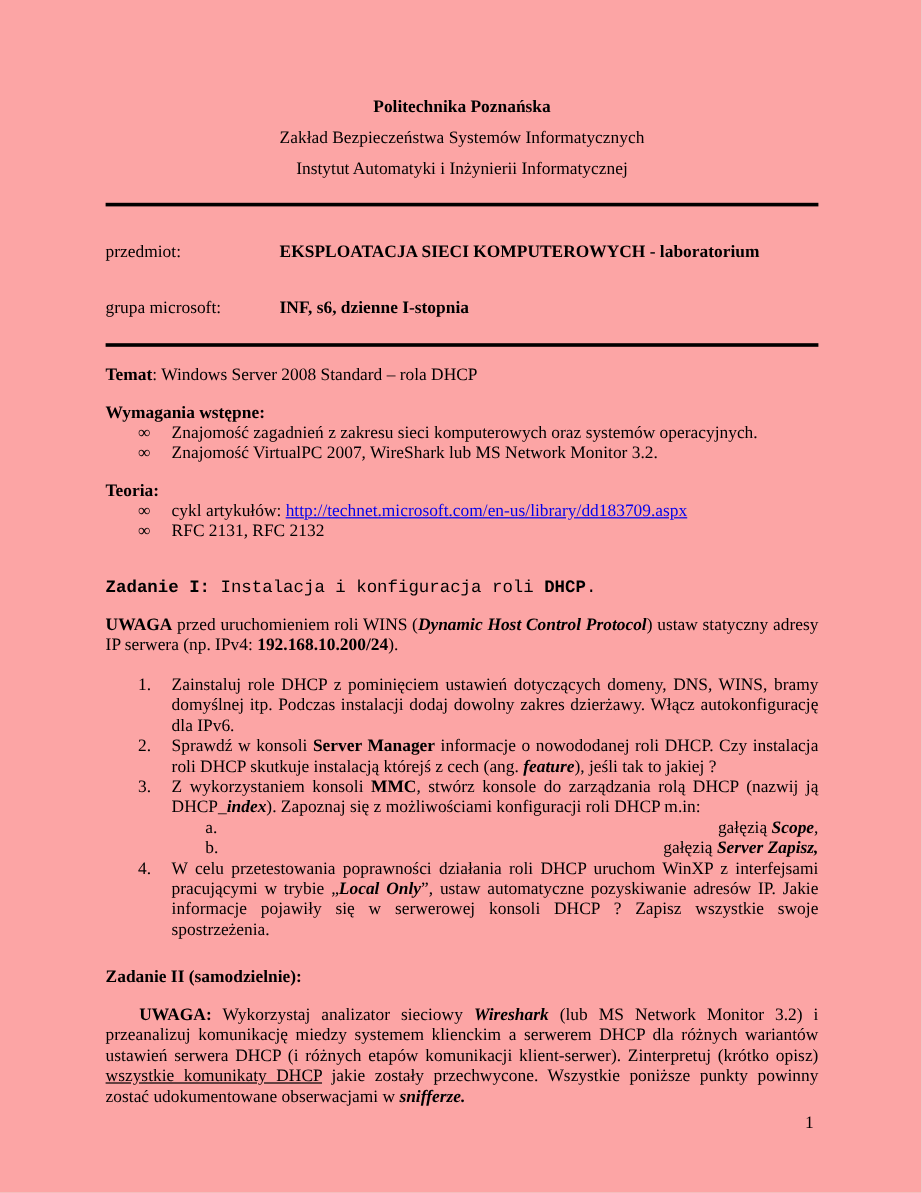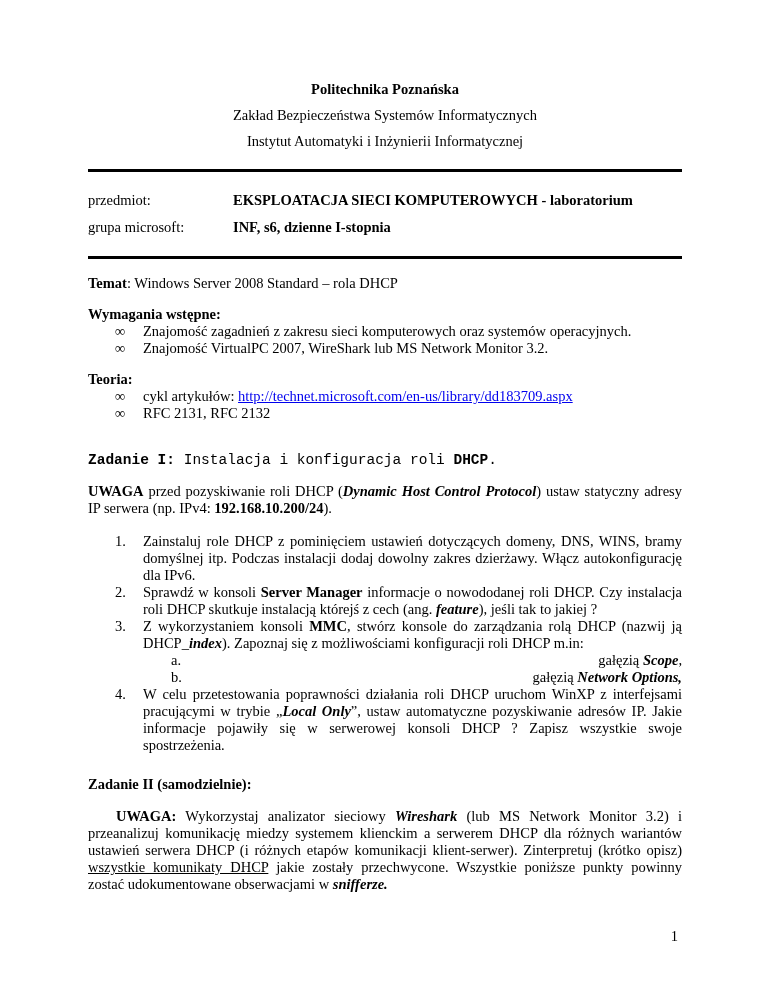--- a/index.html
+++ b/index.html
@@ -1,35 +1,35 @@
 <!DOCTYPE html>
 <html style="--link-color: #0000EE;"><head>
 <meta charset="utf-8">
 <style>
   html, body { margin: 0; padding: 0; background: #e8e8e8; }
   .page {
     width: 768px;
     height: 994px;
     margin: 0 auto;
-    background: #ffffff;
+    background: #fca5a5;
     position: relative;
     box-sizing: border-box;
     padding: 76px 86px 0 88px;
     font-family: "Liberation Serif", "DejaVu Serif", serif;
     font-size: 14.5px;
     line-height: 17px;
     color: #000000;
   }
   .doc-header { text-align: center; }
   .hdr-line { line-height: 26px; }
   .bold { font-weight: bold; }
   .rule { height: 3px; background: #000; margin-top: 15px; }
   .rule-2 { margin-top: 20px; }
   .meta { margin-top: 20px; }
-  .meta-row { display: flex; margin-bottom: 10px; }
+  .meta-row { display: flex; margin-bottom: 10px; margin-top: 30px; }
   .meta-label { flex: 0 0 145px; }
   .meta-value { font-weight: bold; }
   p { margin: 0; }
   .topic { margin-top: 16px; }
   .sec-heading { font-weight: bold; margin-top: 14px; }
   .blist { margin-top: 0; }
   .bitem { display: flex; padding-left: 27px; }
   .bmark { flex: 0 0 28px; }
   .btext { flex: 1; }
   .gap-lg { margin-top: 30px; font-family: Liberation Mono, monospace; }
@@ -97,21 +97,21 @@
       <span class="btext"><span>cykl artykułów: </span><span class="seg-link">http://technet.microsoft.com/en-us/library/dd183709.aspx</span></span>
     </div>
     <div class="bitem">
       <span class="bmark">∞</span>
       <span class="btext"><span>RFC 2131, RFC 2132</span></span>
     </div>
   </div>
 
   <p class="topic gap-lg"><span class="seg-b">Zadanie I:</span><span> Instalacja  i konfiguracja roli </span><span class="seg-b">DHCP</span><span>.</span></p>
 
-  <p class="note"><span class="seg-b">UWAGA</span><span> przed pozyskiwanie roli DHCP (</span><span class="seg-i">Dynamic Host Control Protocol</span><span>) ustaw statyczny adresy IP serwera (np. IPv4: </span><span class="seg-b">192.168.10.200/24</span><span>).</span></p>
+  <p class="note"><span class="seg-b">UWAGA</span><span> przed uruchomieniem roli WINS (</span><span class="seg-i">Dynamic Host Control Protocol</span><span>) ustaw statyczny adresy IP serwera (np. IPv4: </span><span class="seg-b">192.168.10.200/24</span><span>).</span></p>
 
   <div class="nlist">
     <div class="nitem">
       <span class="nmark">1.</span>
       <div class="ntext"><span>Zainstaluj role DHCP z pominięciem ustawień dotyczących domeny, DNS, WINS, bramy domyślnej itp. Podczas instalacji dodaj dowolny zakres dzierżawy. Włącz autokonfigurację dla IPv6.</span></div>
     </div>
     <div class="nitem">
       <span class="nmark">2.</span>
       <div class="ntext"><span>Sprawdź w konsoli </span><span class="seg-b">Server Manager</span><span> informacje o nowododanej roli DHCP. Czy instalacja roli DHCP skutkuje instalacją którejś z cech (ang. </span><span class="seg-i">feature</span><span>), jeśli tak to jakiej ?</span></div>
     </div>
@@ -119,21 +119,21 @@
       <span class="nmark">3.</span>
       <div class="ntext">
         <div><span>Z wykorzystaniem konsoli </span><span class="seg-b">MMC</span><span>, stwórz konsole do zarządzania rolą DHCP (nazwij ją DHCP_</span><span class="seg-i">index</span><span>). Zapoznaj się z możliwościami konfiguracji roli DHCP m.in:</span></div>
         <div class="sublist">
           <div class="subitem">
             <span class="submark">a.</span>
             <span class="subtext"><span>gałęzią </span><span class="seg-i">Scope</span><span>,</span></span>
           </div>
           <div class="subitem">
             <span class="submark">b.</span>
-            <span class="subtext"><span>gałęzią </span><span class="seg-i">Network Options,</span></span>
+            <span class="subtext"><span>gałęzią </span><span class="seg-i">Server Zapisz,</span></span>
           </div>
         </div>
       </div>
     </div>
     <div class="nitem">
       <span class="nmark">4.</span>
       <div class="ntext"><span>W celu przetestowania poprawności działania roli DHCP uruchom WinXP z interfejsami pracującymi w trybie „</span><span class="seg-i">Local Only</span><span>”, ustaw automatyczne pozyskiwanie adresów IP. Jakie informacje pojawiły się w serwerowej konsoli DHCP ? Zapisz wszystkie swoje spostrzeżenia.</span></div>
     </div>
   </div>
 

